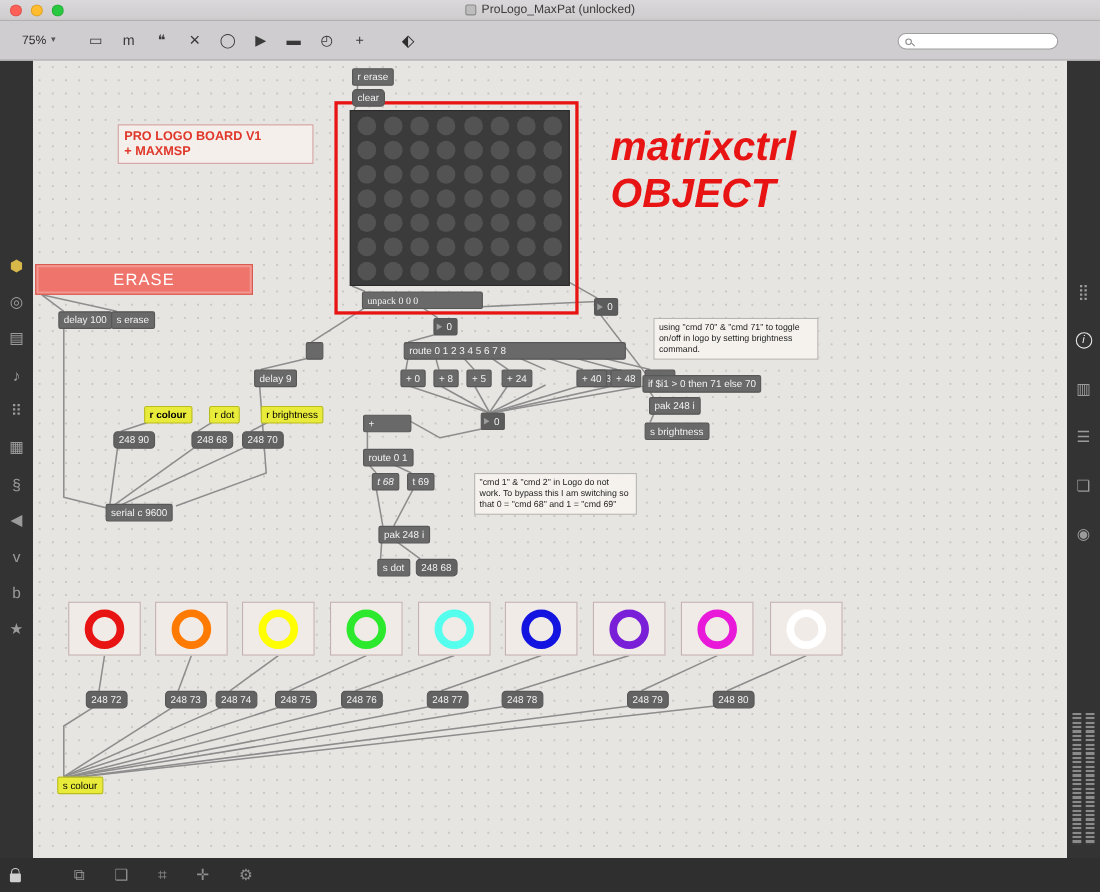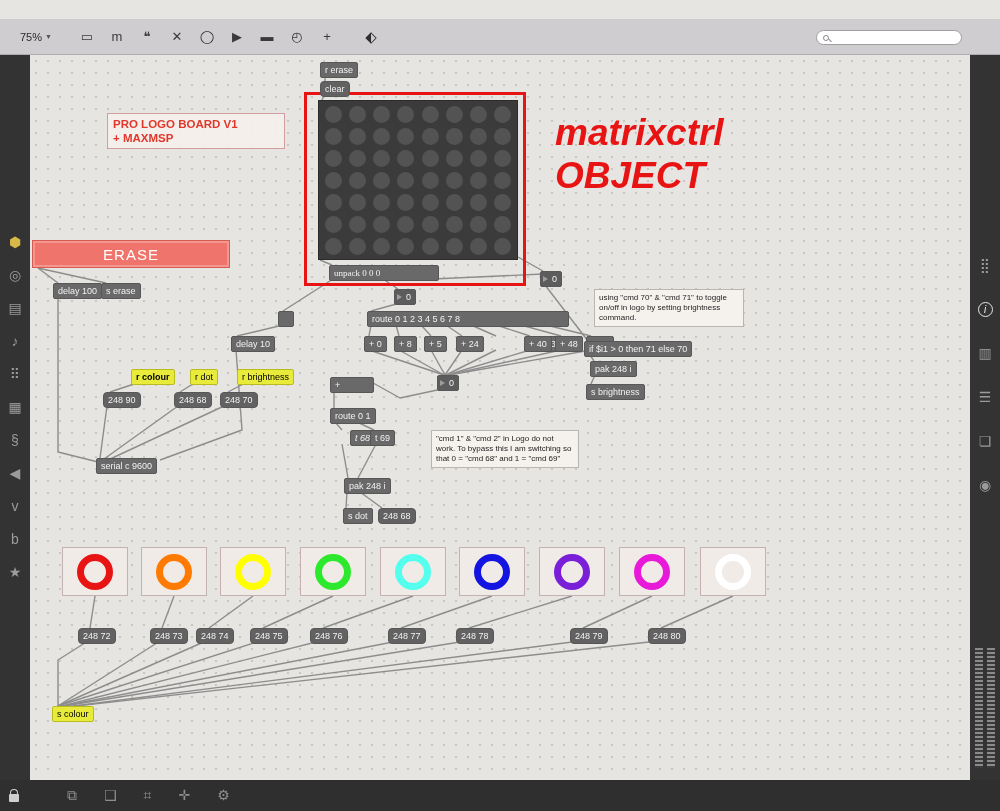--- a/index.html
+++ b/index.html
@@ -221,33 +221,33 @@
       <div class="box object" style="left: 424px; top: 336px;">+ 5</div>
       <div class="box object" style="left: 456px; top: 336px;">+ 24</div>
       <div class="box object" style="left: 490px; top: 336px; margin-left: 48px;">+ 32</div>
       <div class="box object" style="left: 524px; top: 336px;">+ 40</div>
       <div class="box object" style="left: 555px; top: 336px;">+ 48</div>
       <div class="box object" style="left: 586px; top: 336px;">+ 56</div>
       <div class="box object" style="left: 584px; top: 341px;">if $i1 &gt; 0 then 71 else 70</div>
       <div class="box object" style="left: 590px; top: 361px;">pak 248 i</div>
       <div class="box object" style="left: 586px; top: 384px;">s brightness</div>
       <div class="box object" style="left: 278px; top: 311px; width: 16px;"> </div>
-      <div class="box object" style="left: 231px; top: 336px;">delay 10</div>
+      <div class="box object" style="left: 231px; top: 336px;">delay 9</div>
       <div class="box object" style="left: 53px; top: 283px;">delay 100</div>
       <div class="box object" style="left: 101px; top: 283px;">s erase</div>
       <div class="box yellow" style="left: 131px; top: 369px; font-weight: bold;">r colour</div>
       <div class="box yellow" style="left: 190px; top: 369px;">r dot</div>
       <div class="box yellow" style="left: 237px; top: 369px;">r brightness</div>
       <div class="box message" style="left: 103px; top: 392px;">248 90</div>
       <div class="box message" style="left: 174px; top: 392px;">248 68</div>
       <div class="box message" style="left: 220px; top: 392px;">248 70</div>
       <div class="box object" style="left: 330px; top: 377px; width: 44px;">+</div>
       <div class="box number" style="left: 437px; top: 375px;">0</div>
       <div class="box object" style="left: 330px; top: 408px;">route 0 1</div>
-      <div class="box object" style="left: 350px; top: 430px; font-style: italic;">t 68</div>
+      <div class="box object" style="left: 338px; top: 430px; font-style: italic;">t 68</div>
       <div class="box object" style="left: 370px; top: 430px;">t 69</div>
       <div class="box object" style="left: 96px; top: 458px;">serial c 9600</div>
       <div class="box object" style="left: 344px; top: 478px;">pak 248 i</div>
       <div class="box object" style="left: 343px; top: 508px;">s dot</div>
       <div class="box message" style="left: 378px; top: 508px;">248 68</div>
       <div class="box yellow" style="left: 52px; top: 706px;">s colour</div>
       <div class="comment" style="left: 594px; top: 289px; width: 150px;">using "cmd 70" &amp; "cmd 71" to toggle on/off in logo by setting brightness command.</div>
       <div class="comment" style="left: 431px; top: 430px; width: 148px;">"cmd 1" &amp; "cmd 2" in Logo do not work. To bypass this I am switching so that 0 = "cmd 68"  and 1 = "cmd 69"</div>
       <div class="cbtn" style="left: 62px; top: 547px;">
         <div class="ring" style="border-color: rgb(232, 19, 19);"></div>
@@ -280,20 +280,31 @@
       <div class="cbtn" style="left: 619px; top: 547px;">
         <div class="ring" style="border-color: rgb(232, 25, 216);"></div>
       </div>
       <div class="box message" style="left: 570px; top: 628px;">248 79</div>
       <div class="cbtn" style="left: 700px; top: 547px;">
         <div class="ring" style="border-color: rgb(255, 255, 255);"></div>
       </div>
       <div class="box message" style="left: 648px; top: 628px;">248 80</div>
     </div>
 
+  <div class="titlebar">
+    <div class="lights">
+      <span class="light" id="light-close" style="background: rgb(255, 95, 87);"></span>
+      <span class="light" id="light-min" style="background: rgb(254, 188, 46);"></span>
+      <span class="light" id="light-zoom" style="background: rgb(40, 200, 64);"></span>
+    </div>
+    <div class="title">
+      <span class="doc-icon"></span>
+      <span>ProLogo_MaxPat (unlocked)</span>
+    </div>
+  </div>
 
   <div class="toolbar">
     <div class="zoom">
       <span>75%</span>
       <span class="arrow">▼</span>
     </div>
     <div class="tb-icons" id="tb-icons">
         <span class="tb-icon">▭</span>
         <span class="tb-icon">m</span>
         <span class="tb-icon">❝</span>

